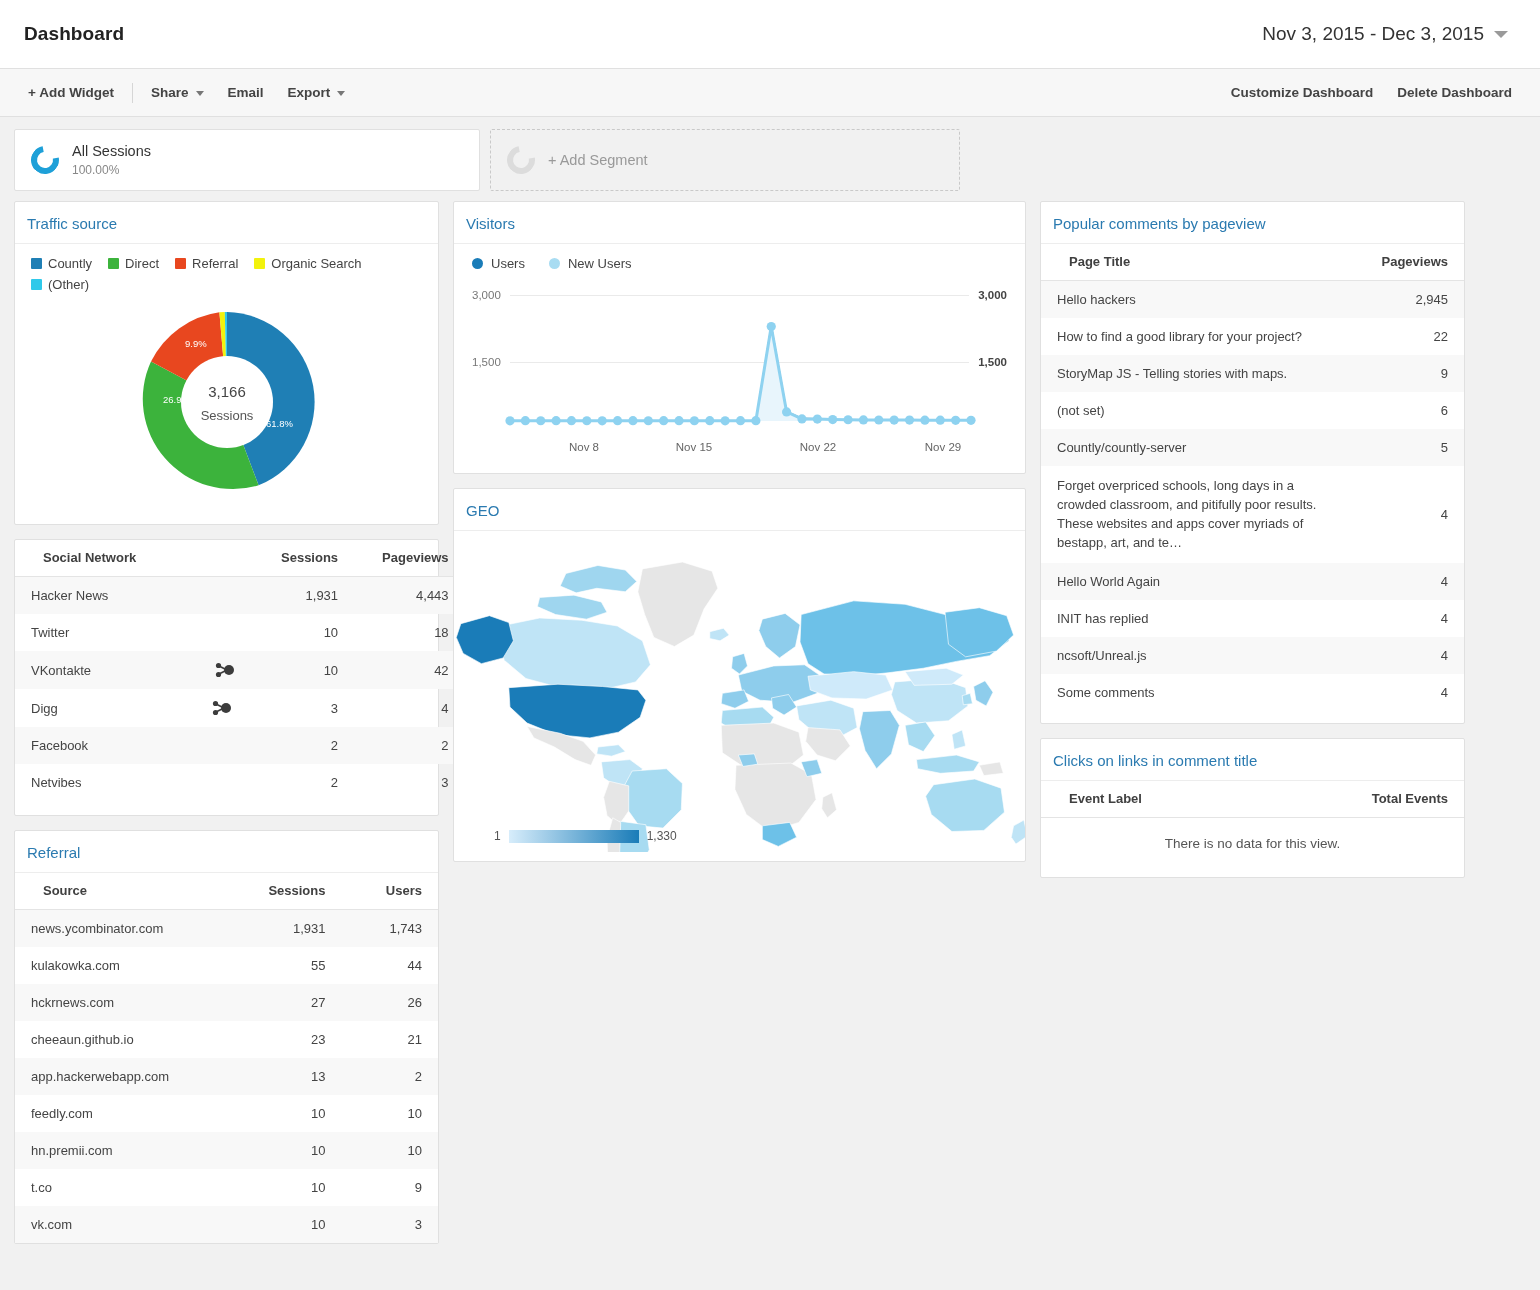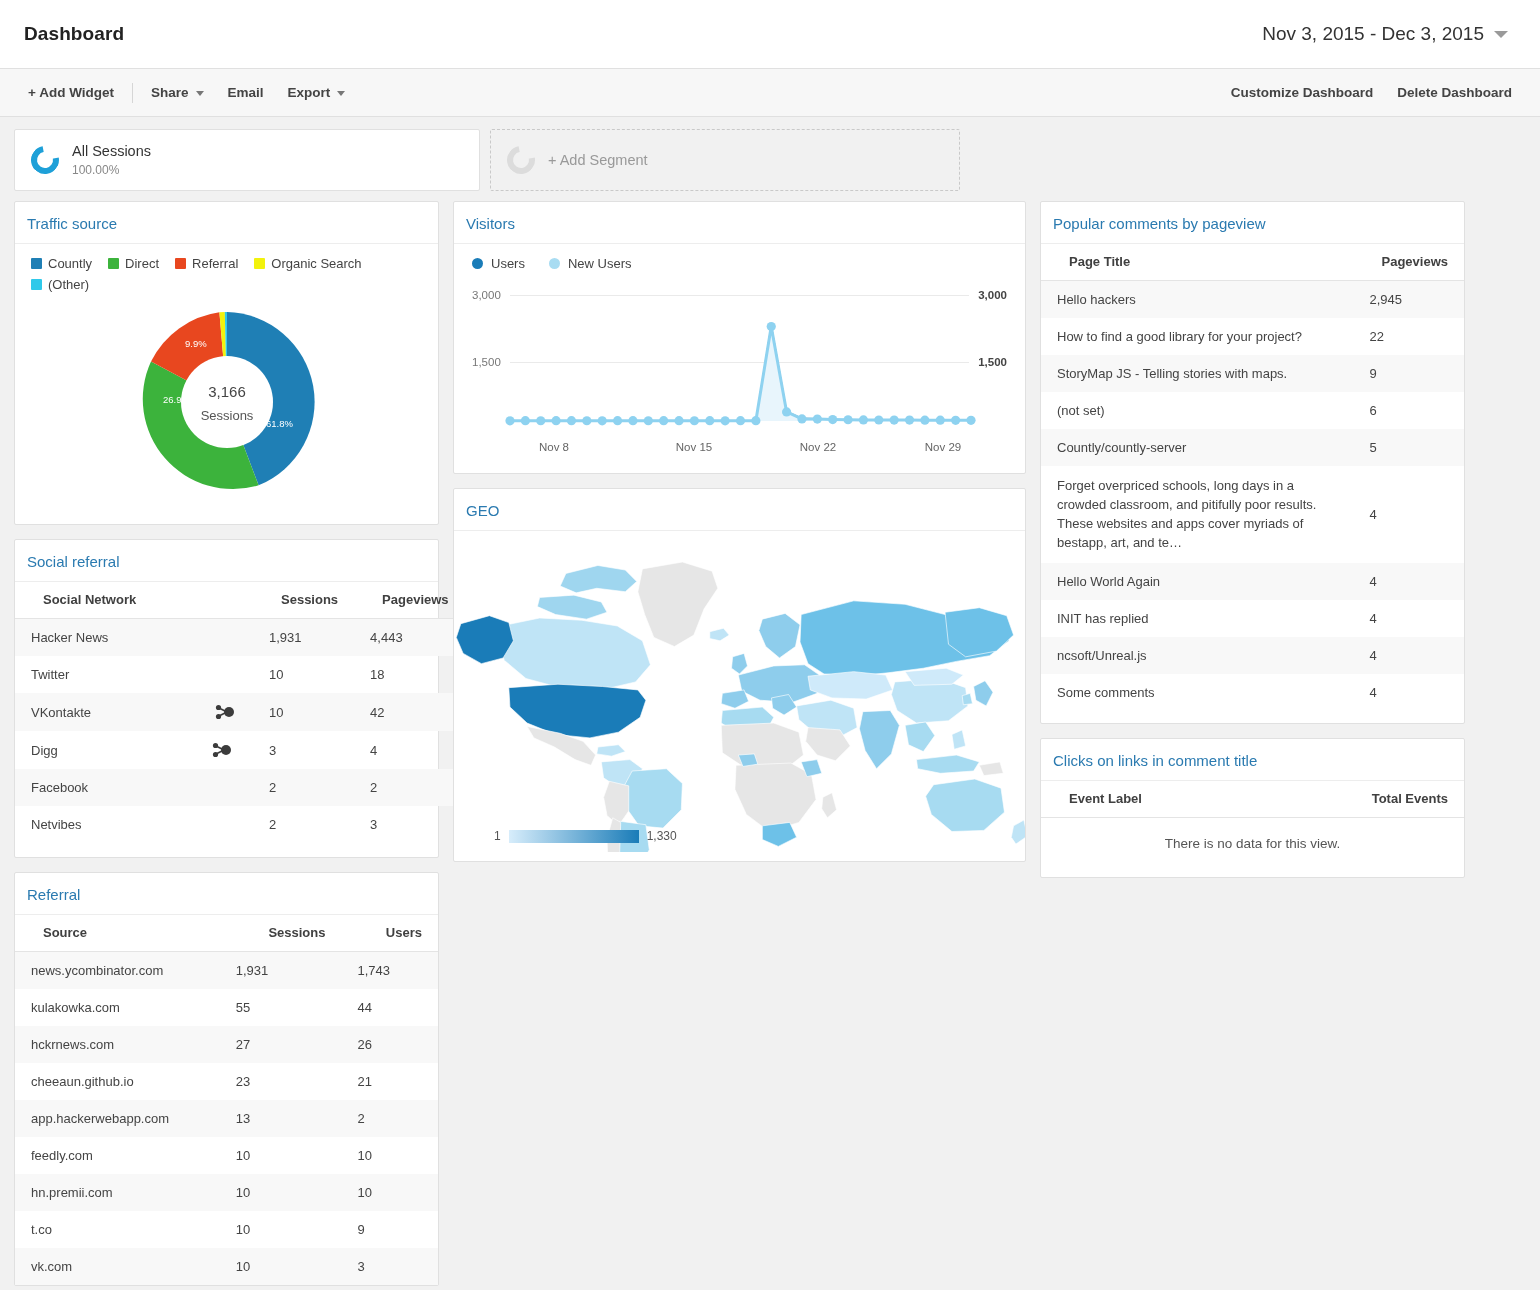--- a/index.html
+++ b/index.html
@@ -91,21 +91,21 @@
   .donut-wrap { display:flex; justify-content:center; padding:6px 0 22px 0; }
 
   
   table { width:100%; border-collapse:collapse; font-size:13px; }
   thead th {
     font-weight:bold; color:#404040; padding:10px 16px 11px 28px;
     border-bottom:1px solid #e4e4e4; text-align:left; white-space:nowrap;
   }
   thead th.num { text-align:right; }
   tbody td { padding:11px 16px; color:#444; border:0; vertical-align:middle; }
-  tbody td.num { text-align:left; white-space:nowrap;margin-top:32px; }
+  tbody td.num { text-align:right; white-space:nowrap;margin-top:32px; }
   tbody tr:nth-child(odd) { background:#f8f8f8; }
   .src-cell { display:flex; align-items:center; gap:4px; }
   .nodata { text-align:center; color:#555; padding:18px 0 26px 0; font-size:13.5px; }
 
   
   .chart-legend { display:flex; gap:24px; padding:12px 18px 6px 18px; font-size:13px; }
   .chart-legend .li { display:flex; align-items:center; gap:8px; color:#444; cursor:pointer; }
   .dot { width:11px;height:11px;border-radius:50%; }
   .chartbox { position:relative; height:160px; margin:4px 12px 0 12px; }
   .ytick { position:absolute; font-size:11.5px; color:#777; }
@@ -220,21 +220,20 @@
           <text x="139" y="125" font-size="9.5" fill="#ffffff" font-family="Liberation Sans, sans-serif">61.8%</text>
           <text x="36" y="101" font-size="9.5" fill="#ffffff" font-family="Liberation Sans, sans-serif">26.9%</text>
           <text x="58" y="45" font-size="9.5" fill="#ffffff" font-family="Liberation Sans, sans-serif">9.9%</text>
           <text x="100" y="95" font-size="15" fill="#444" text-anchor="middle" font-family="Liberation Sans, sans-serif">3,166</text>
           <text x="100" y="118" font-size="13" fill="#555" text-anchor="middle" font-family="Liberation Sans, sans-serif">Sessions</text>
         </svg>
       </div>
     </div>
 
     <div class="widget">
-      <div class="widget-title">Social referral</div>
       <table>
         <thead>
           <tr>
             <th>Social Network</th>
             <th class="num">Sessions</th>
             <th class="num">Pageviews</th>
           </tr>
         </thead>
         <tbody>
           <tr>
@@ -409,21 +408,21 @@
             <circle cx="412.8" cy="138.992" r="4.6" fill="#8ed2f0"></circle>
             <circle cx="428.1666666666667" cy="139.076" r="4.6" fill="#8ed2f0"></circle>
             <circle cx="443.53333333333336" cy="139.118" r="4.6" fill="#8ed2f0"></circle>
             <circle cx="458.90000000000003" cy="139.16" r="4.6" fill="#8ed2f0"></circle>
             <circle cx="474.26666666666665" cy="139.202" r="4.6" fill="#8ed2f0"></circle>
             <circle cx="489.6333333333333" cy="139.286" r="4.6" fill="#8ed2f0"></circle>
             <circle cx="505" cy="139.37" r="4.6" fill="#8ed2f0"></circle>
           </svg>
       </div>
       <div class="xlabels">
-        <span style="left:88px">Nov 8</span>
+        <span style="left:118px">Nov 8</span>
         <span style="left:228px">Nov 15</span>
         <span style="left:352px">Nov 22</span>
         <span style="left:477px">Nov 29</span>
       </div>
     </div>
 
     <div class="widget">
       <div class="widget-title">GEO</div>
       <div class="geo-wrap">
         <svg width="571" height="315" viewBox="0 40 1000 500" preserveAspectRatio="xMidYMid meet">

